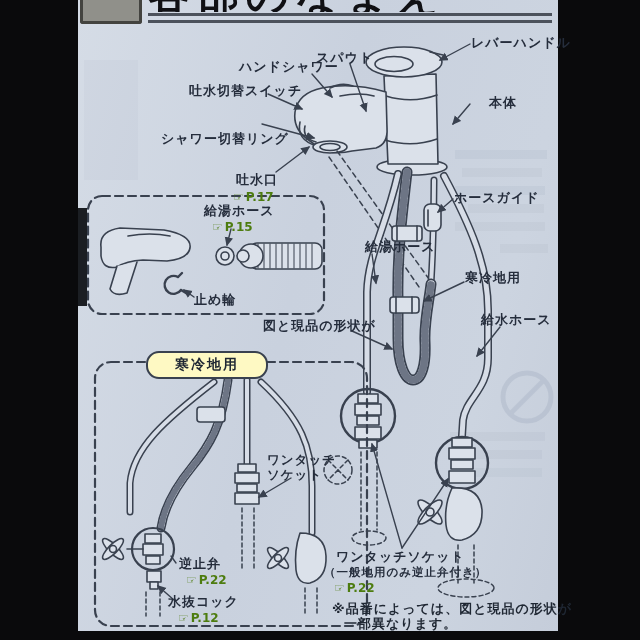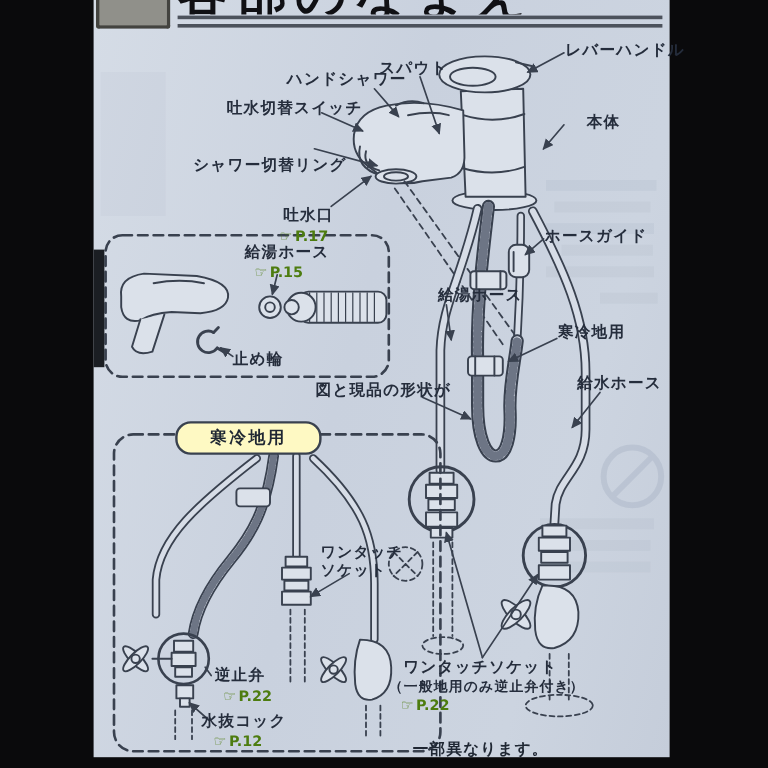--- a/index.html
+++ b/index.html
@@ -294,14 +294,15 @@
   <div class="lbl-wrap" style="left:267px;top:452px;">ワンタッチソケット</div>
   <div class="lbl" style="left:179px;top:557px;">逆止弁</div>
   <div class="ref" style="left:186px;top:573px;">
     <span class="ref-icon">☞</span><span>P.22</span>
   </div>
   <div class="lbl" style="left:168px;top:595px;">水抜コック</div>
   <div class="ref" style="left:178px;top:611px;">
     <span class="ref-icon">☞</span><span>P.12</span>
   </div>
 
+  <div class="note1" style="left:332px;top:600px;">※品番によっては、図と現品の形状が</div>
   <div class="note1" style="left:344px;top:615px;">一部異なります。</div>
 </div>
 
 </body></html>

